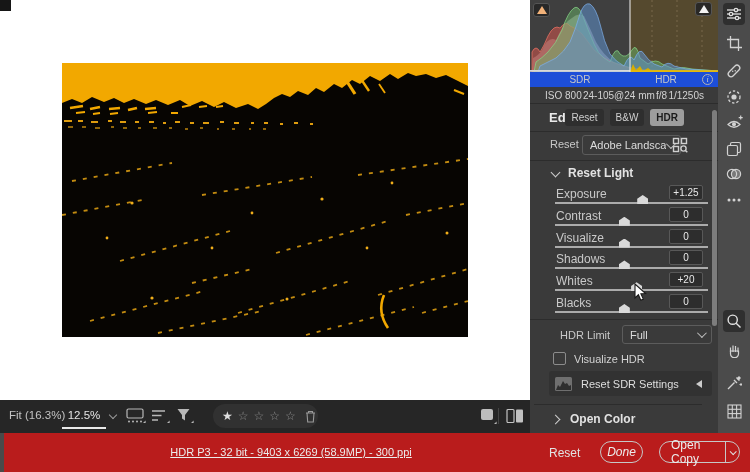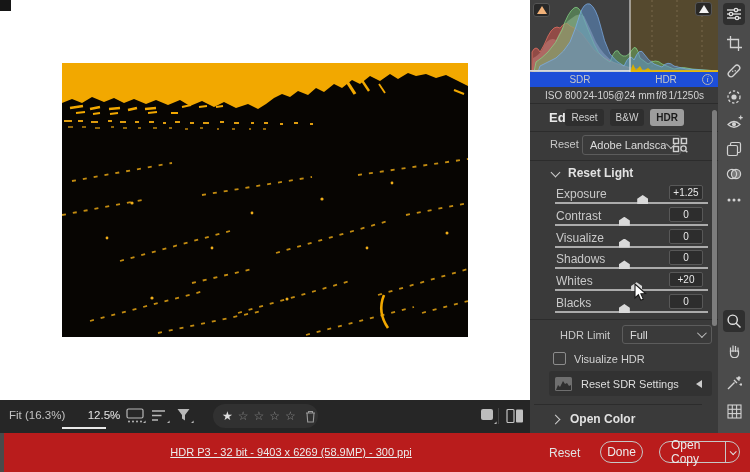--- a/index.html
+++ b/index.html
@@ -85,41 +85,41 @@
   
   .tools { position:absolute; left:718px; top:0; width:32px; height:433px; background:#4b4b4b; }
   .tool { position:absolute; left:5px; width:22px; height:22px; display:flex; align-items:center;
     justify-content:center; color:#d2d2d2; border-radius:4px; }
   .tool.active { background:#2f2f2f; }
 
   
   .viewbar { position:absolute; left:0; top:400px; width:530px; height:33px; background:#262626;
     color:#c3c3c3; font-size:11.5px; }
   .fit-label { position:absolute; left:9px; top:9px; }
-  .zoom-tab { position:absolute; left:65px; top:9px; width:38px; text-align:center; color:#e4e4e4;margin-left:20px; }
+  .zoom-tab { position:absolute; left:65px; top:9px; width:38px; text-align:center; color:#e4e4e4; }
   .zoom-underline { position:absolute; left:62px; top:27px; width:44px; height:2px; background:#e8e8e8; }
   .zoom-chev { position:absolute; left:110px; top:12px; width:6px; height:6px;
     border-right:1.4px solid #9a9a9a; border-bottom:1.4px solid #9a9a9a; transform:rotate(45deg); }
   .vb-icon { position:absolute; top:7px; color:#b8b8b8; }
   .rating-pill { position:absolute; left:213px; top:4px; width:105px; height:24px; background:#313131;
     border-radius:12px; display:flex; align-items:center; padding:0 9px; gap:5px; }
   .star { font-size:12px; color:#8a8a8a; line-height:1; }
   .star.filled { color:#e0e0e0; }
   .vb-divider { position:absolute; left:498px; top:8px; width:1px; height:16px; background:#454545; }
 
   
   .statusbar { position:absolute; left:4px; top:433px; width:750px; height:39px; background:#b91c1c;
     color:#e6e6e6; font-size:11px; }
   .file-link { position:absolute; left:287px; top:13px; transform:translateX(-50%);
     text-decoration:underline; white-space:nowrap; color:#ececec; }
   .reset-text { position:absolute; left:545px; top:13px; font-size:12px; color:#e2e2e2; }
   .pill-btn { position:absolute; top:8px; height:22px; border:1px solid #c7c7c7; border-radius:11px;
     background:transparent; color:#ececec; font-size:12px; font-family:inherit; display:flex;
     align-items:center; justify-content:center; }
-  .done-btn { left:596px; width:43px; }
+  .done-btn { left:596px; width:43px;font-style:italic; }
   .opencopy-btn { left:655px; width:81px; padding:0; }
   .oc-main { padding:0 8px 0 11px; }
   .oc-div { width:1px; height:22px; background:#c7c7c7; }
   .oc-chev-wrap { width:17px; display:flex; align-items:center; justify-content:center; }
   .oc-chev { width:5px; height:5px; border-right:1.3px solid #e0e0e0; border-bottom:1.3px solid #e0e0e0;
     transform:rotate(45deg) translateY(-1px); }
 
   
   .cursor { position:absolute; left:634px; top:283px; z-index:50; pointer-events:none; }
 </style>

